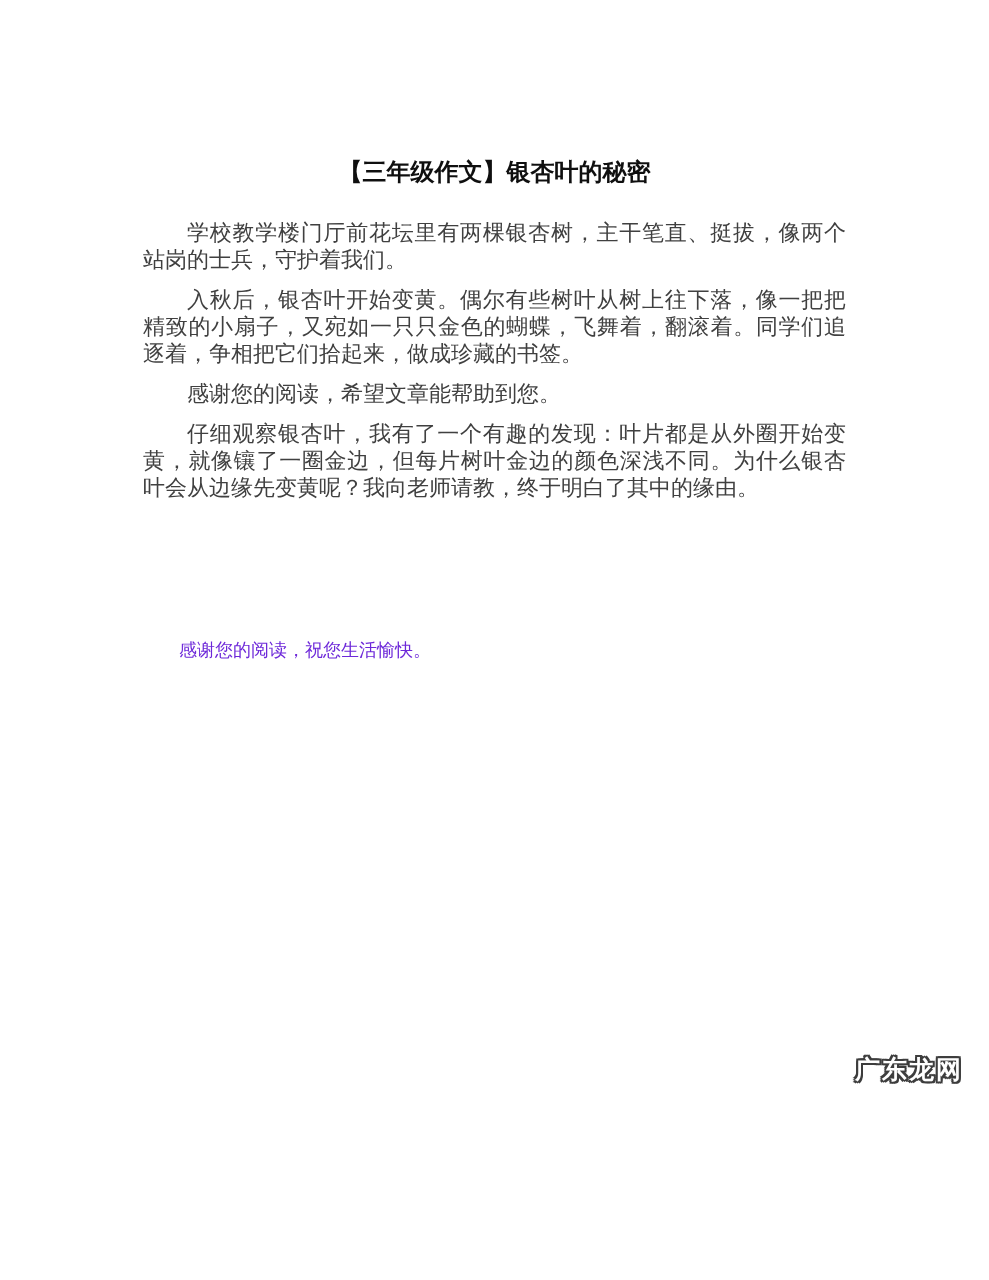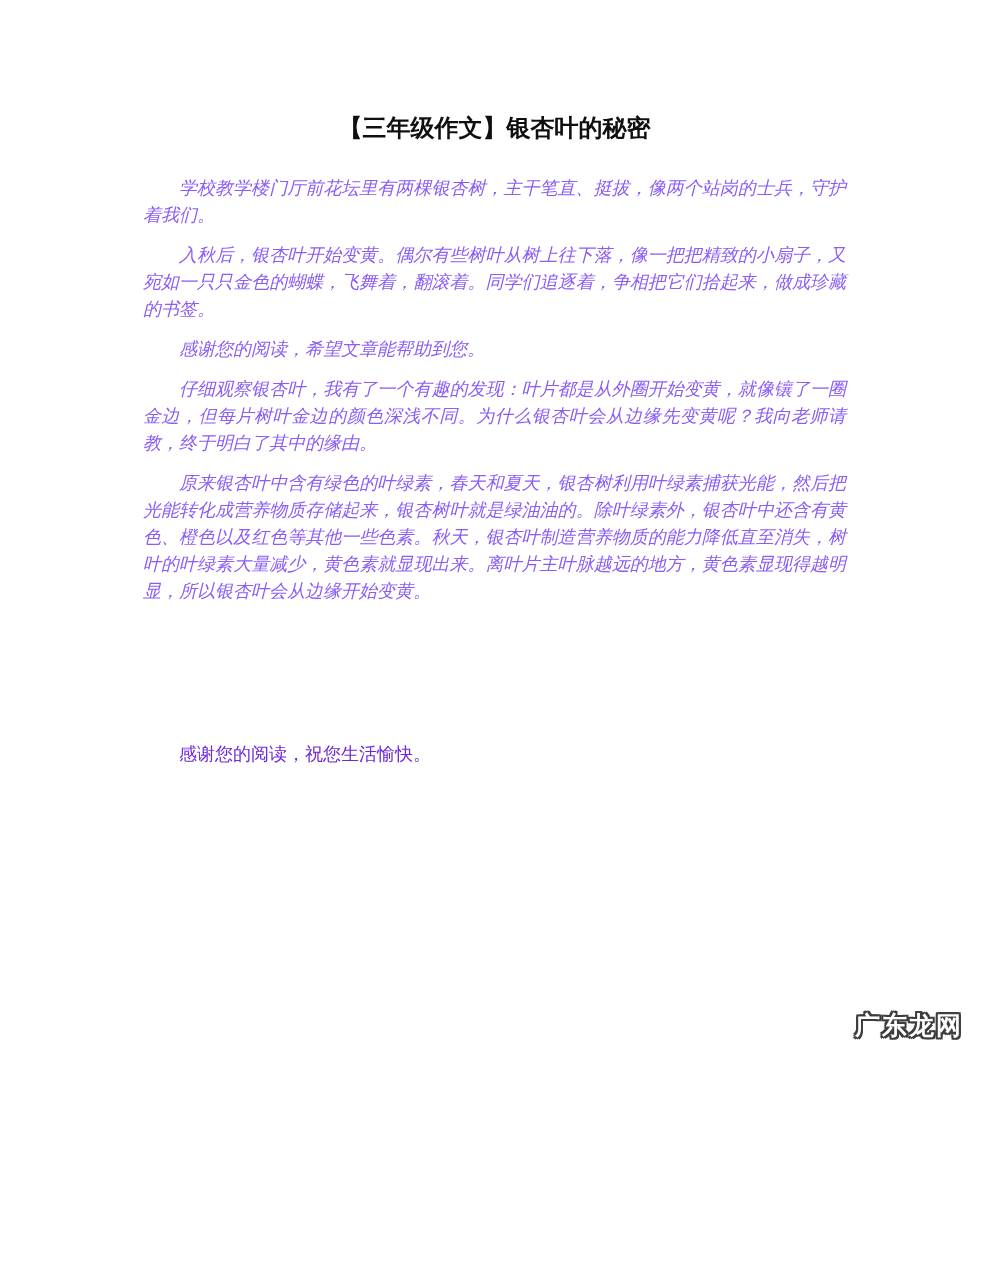--- a/index.html
+++ b/index.html
@@ -8,43 +8,43 @@
     background: #ffffff;
   }
   .page {
     position: relative;
     width: 989px;
     height: 1056px;
     background: #ffffff;
     overflow: hidden;
     font-family: "Liberation Serif", "DejaVu Serif", serif;
     color: #1c1c1c;
+    margin-top: 44px;
   }
   .content {
     position: absolute;
     left: 143px;
     top: 112px;
     width: 703px;
   }
   .doc-title {
     font-size: 24px;
     line-height: 33px;
     font-weight: bold;
     text-align: center;
     color: #0f0f0f;
     margin: 0 0 30px 0;
   }
   .para {
-    font-size: 18px;
+    font-size: 22px;
     line-height: 27px;
     margin: 0 0 13px 0;
     text-indent: 2em;
     text-align: justify;
-    color: #8b5cf6;
-    font-style: italic;
+    color: #404040;
   }
   .closing {
     margin-top: 136px;
     font-size: 18px;
     line-height: 27px;
     text-indent: 2em;
     color: #6d28d9;
   }
   .watermark {
     position: absolute;
@@ -66,19 +66,18 @@
 <body>
 
 <div class="page">
   <div class="content">
     <h1 class="doc-title">【三年级作文】银杏叶的秘密</h1>
 
     <p class="para">学校教学楼门厅前花坛里有两棵银杏树，主干笔直、挺拔，像两个站岗的士兵，守护着我们。</p>
     <p class="para">入秋后，银杏叶开始变黄。偶尔有些树叶从树上往下落，像一把把精致的小扇子，又宛如一只只金色的蝴蝶，飞舞着，翻滚着。同学们追逐着，争相把它们拾起来，做成珍藏的书签。</p>
     <p class="para">感谢您的阅读，希望文章能帮助到您。</p>
     <p class="para">仔细观察银杏叶，我有了一个有趣的发现：叶片都是从外圈开始变黄，就像镶了一圈金边，但每片树叶金边的颜色深浅不同。为什么银杏叶会从边缘先变黄呢？我向老师请教，终于明白了其中的缘由。</p>
-    <p class="para">原来银杏叶中含有绿色的叶绿素，春天和夏天，银杏树利用叶绿素捕获光能，然后把光能转化成营养物质存储起来，银杏树叶就是绿油油的。除叶绿素外，银杏叶中还含有黄色、橙色以及红色等其他一些色素。秋天，银杏叶制造营养物质的能力降低直至消失，树叶的叶绿素大量减少，黄色素就显现出来。离叶片主叶脉越远的地方，黄色素显现得越明显，所以银杏叶会从边缘开始变黄。</p>
 
     <p class="closing">感谢您的阅读，祝您生活愉快。</p>
   </div>
 
   <div class="watermark">广东龙网</div>
 </div>
 
 </body></html>

